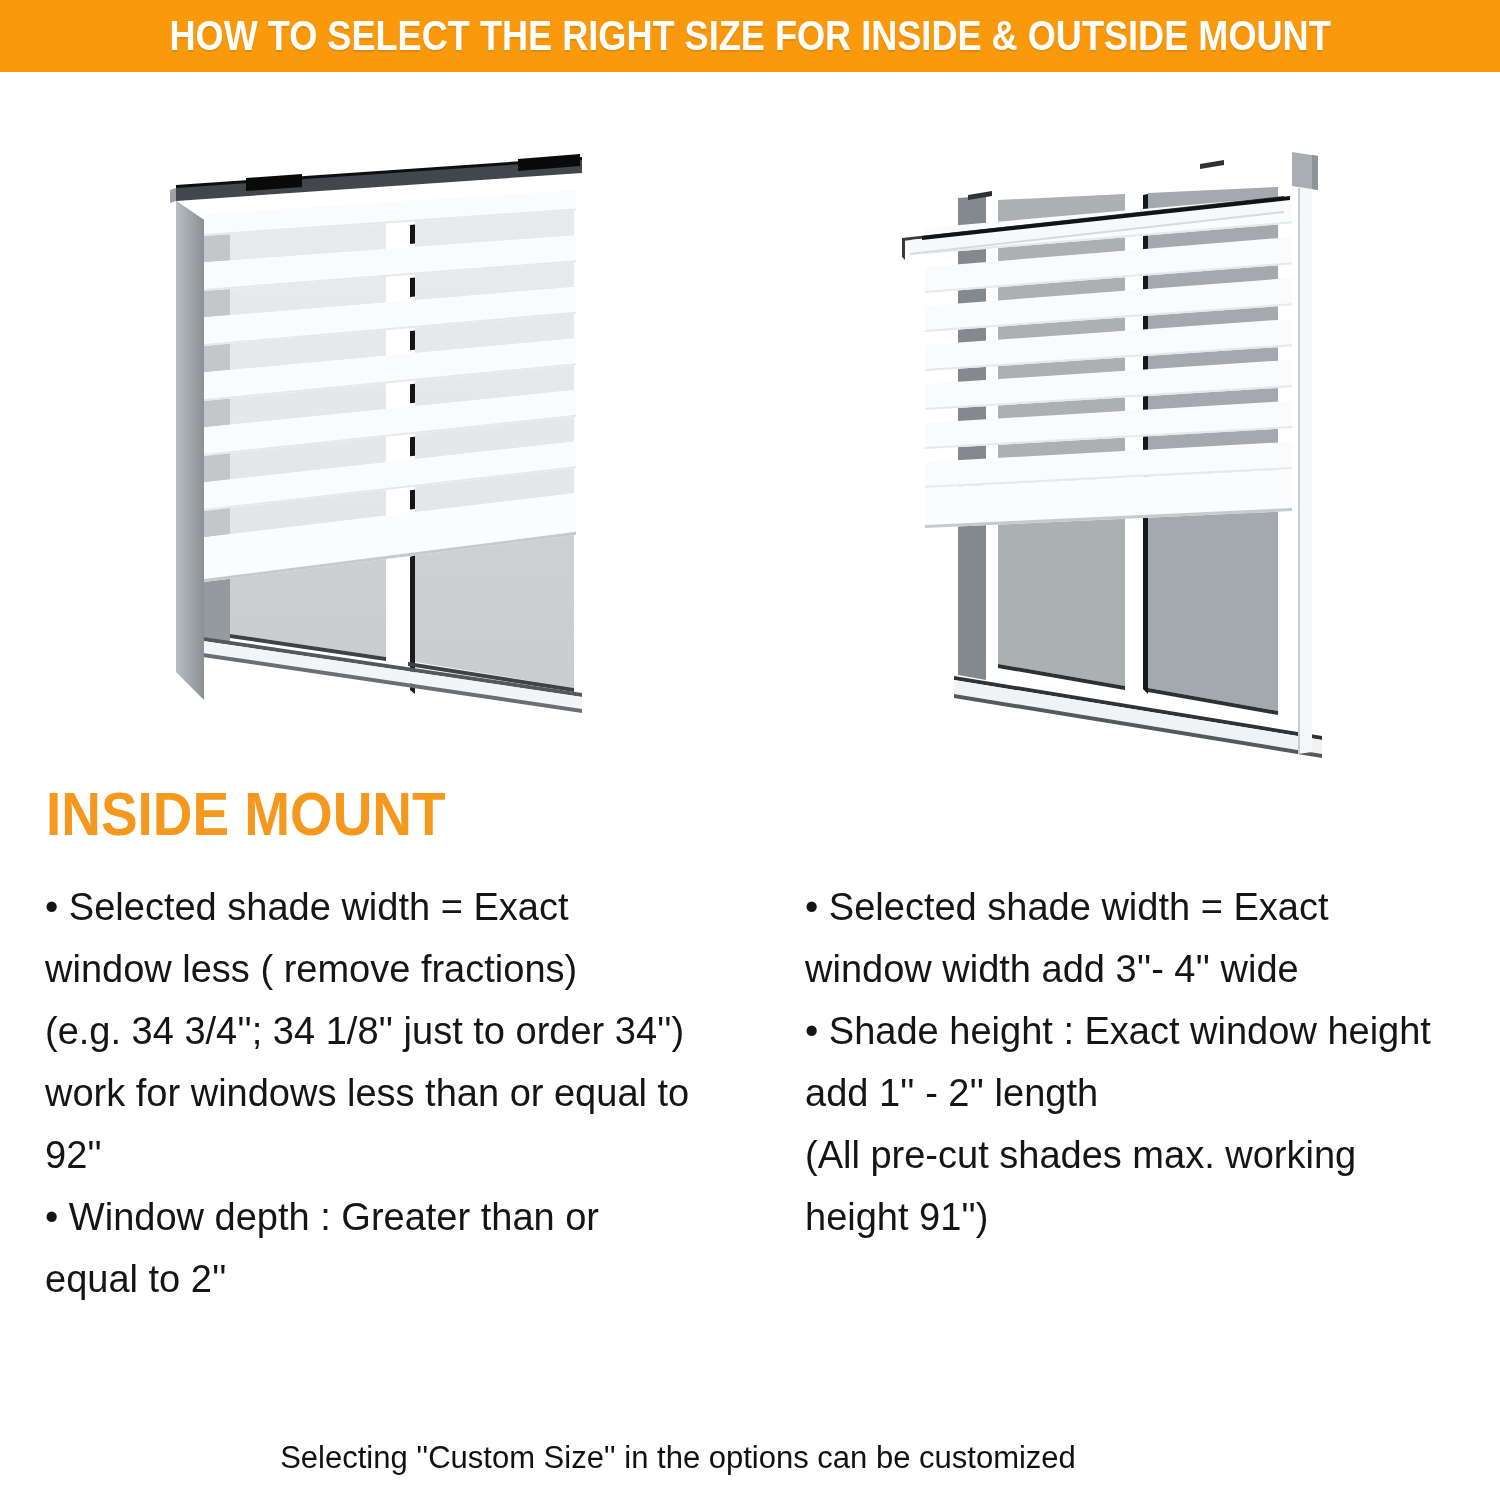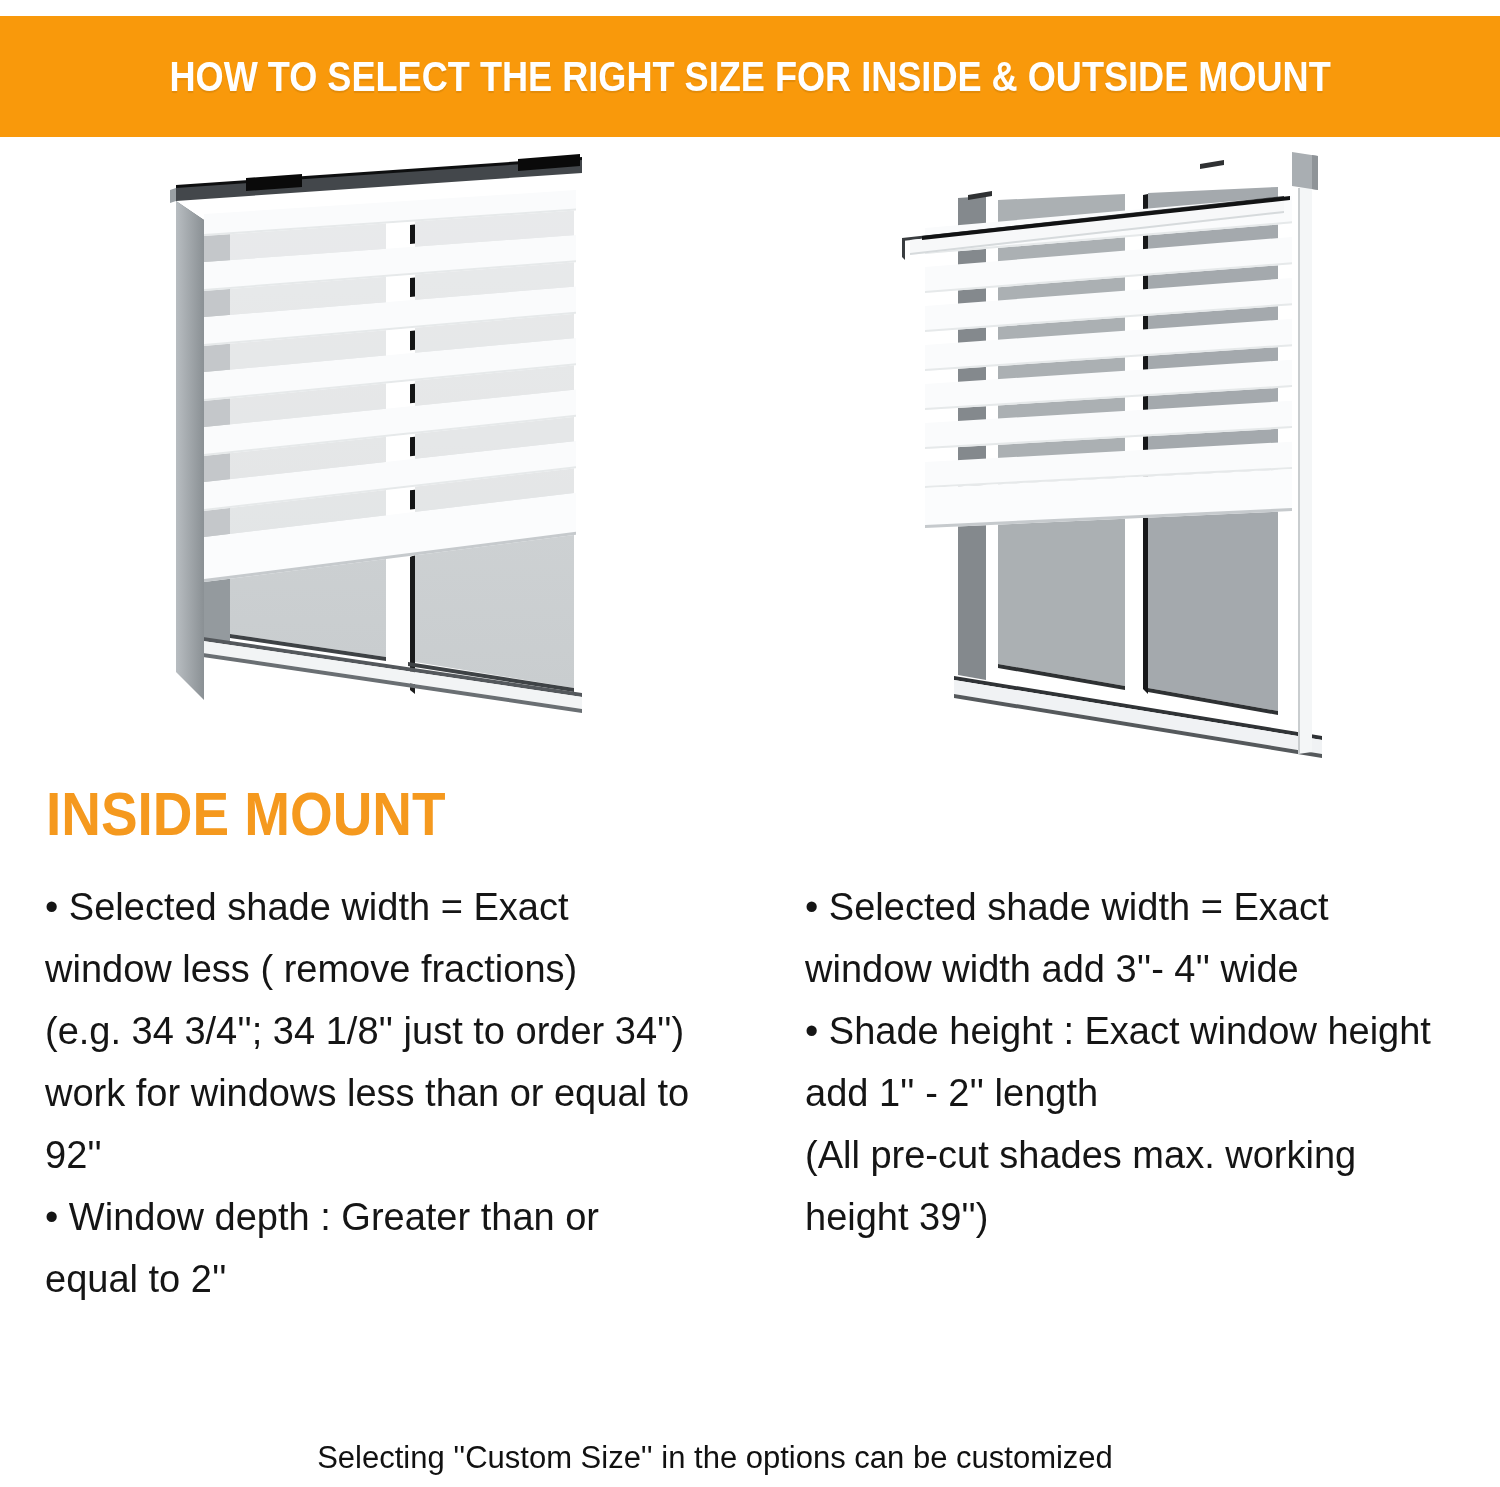--- a/index.html
+++ b/index.html
@@ -1,36 +1,36 @@
 <!DOCTYPE html>
 <html><head>
 <meta charset="utf-8">
 <style>
   html,body{margin:0;padding:0;background:#ffffff;}
   .page{position:relative;width:1500px;height:1487px;background:#ffffff;overflow:hidden;
         font-family:"Liberation Sans","DejaVu Sans",sans-serif;}
-  .banner{position:absolute;left:0;top:16px;width:1500px;height:121px;background:#F9990B;
+  .banner{position:absolute;left:0;top:0;width:1500px;height:72px;background:#F9990B;
           display:flex;align-items:center;justify-content:center;}
   .banner-title{color:#ffffff;font-weight:bold;font-size:42px;white-space:nowrap;
           letter-spacing:0px;transform:scaleX(0.86);transform-origin:center;
           text-shadow:0 2px 1px rgba(120,80,0,0.18);}
   .illus{position:absolute;}
   #inside-illus{left:168px;top:142px;width:420px;height:612px;}
   #outside-illus{left:880px;top:138px;width:525px;height:628px;}
   .mount-heading{position:absolute;top:779px;color:#F5991E;font-weight:bold;font-size:61px;
           white-space:nowrap;}
   .mount-heading span{display:inline-block;transform:scaleX(0.9);transform-origin:left;}
   #inside-heading{left:46px;}
   #outside-heading{left:815px;}
   .bullets{position:absolute;top:876px;color:#151515;font-size:38px;line-height:62px;}
   #inside-bullets{left:30px;width:710px;}
   #outside-bullets{left:790px;width:700px;}
   .tline{white-space:nowrap;margin-left:15px;}
   .footer-note{position:absolute;left:0;top:1440px;width:1356px;text-align:center;
-          color:#111111;font-size:31px;white-space:nowrap;padding-left:37px;}
+          color:#111111;font-size:31px;white-space:nowrap;}
   svg{display:block;}
 </style>
 </head>
 <body>
 
 <div class="page">
 
   <div class="banner">
     <div class="banner-title">HOW TO SELECT THE RIGHT SIZE FOR INSIDE &amp; OUTSIDE MOUNT</div>
   </div>
@@ -161,18 +161,18 @@
       <div class="tline">92''</div>
       <div class="tline">• Window depth : Greater than or</div>
       <div class="tline">equal to 2''</div>
     </div>
   <div class="bullets" id="outside-bullets">
       <div class="tline">• Selected shade width = Exact</div>
       <div class="tline">window width add 3''- 4'' wide</div>
       <div class="tline">• Shade height : Exact window height</div>
       <div class="tline">add 1'' - 2'' length</div>
       <div class="tline">(All pre-cut shades max. working</div>
-      <div class="tline">height 39'')</div>
+      <div class="tline">height 91'')</div>
     </div>
 
   <div class="footer-note">Selecting ''Custom Size'' in the options can be customized</div>
 
 </div>
 
 </body></html>

